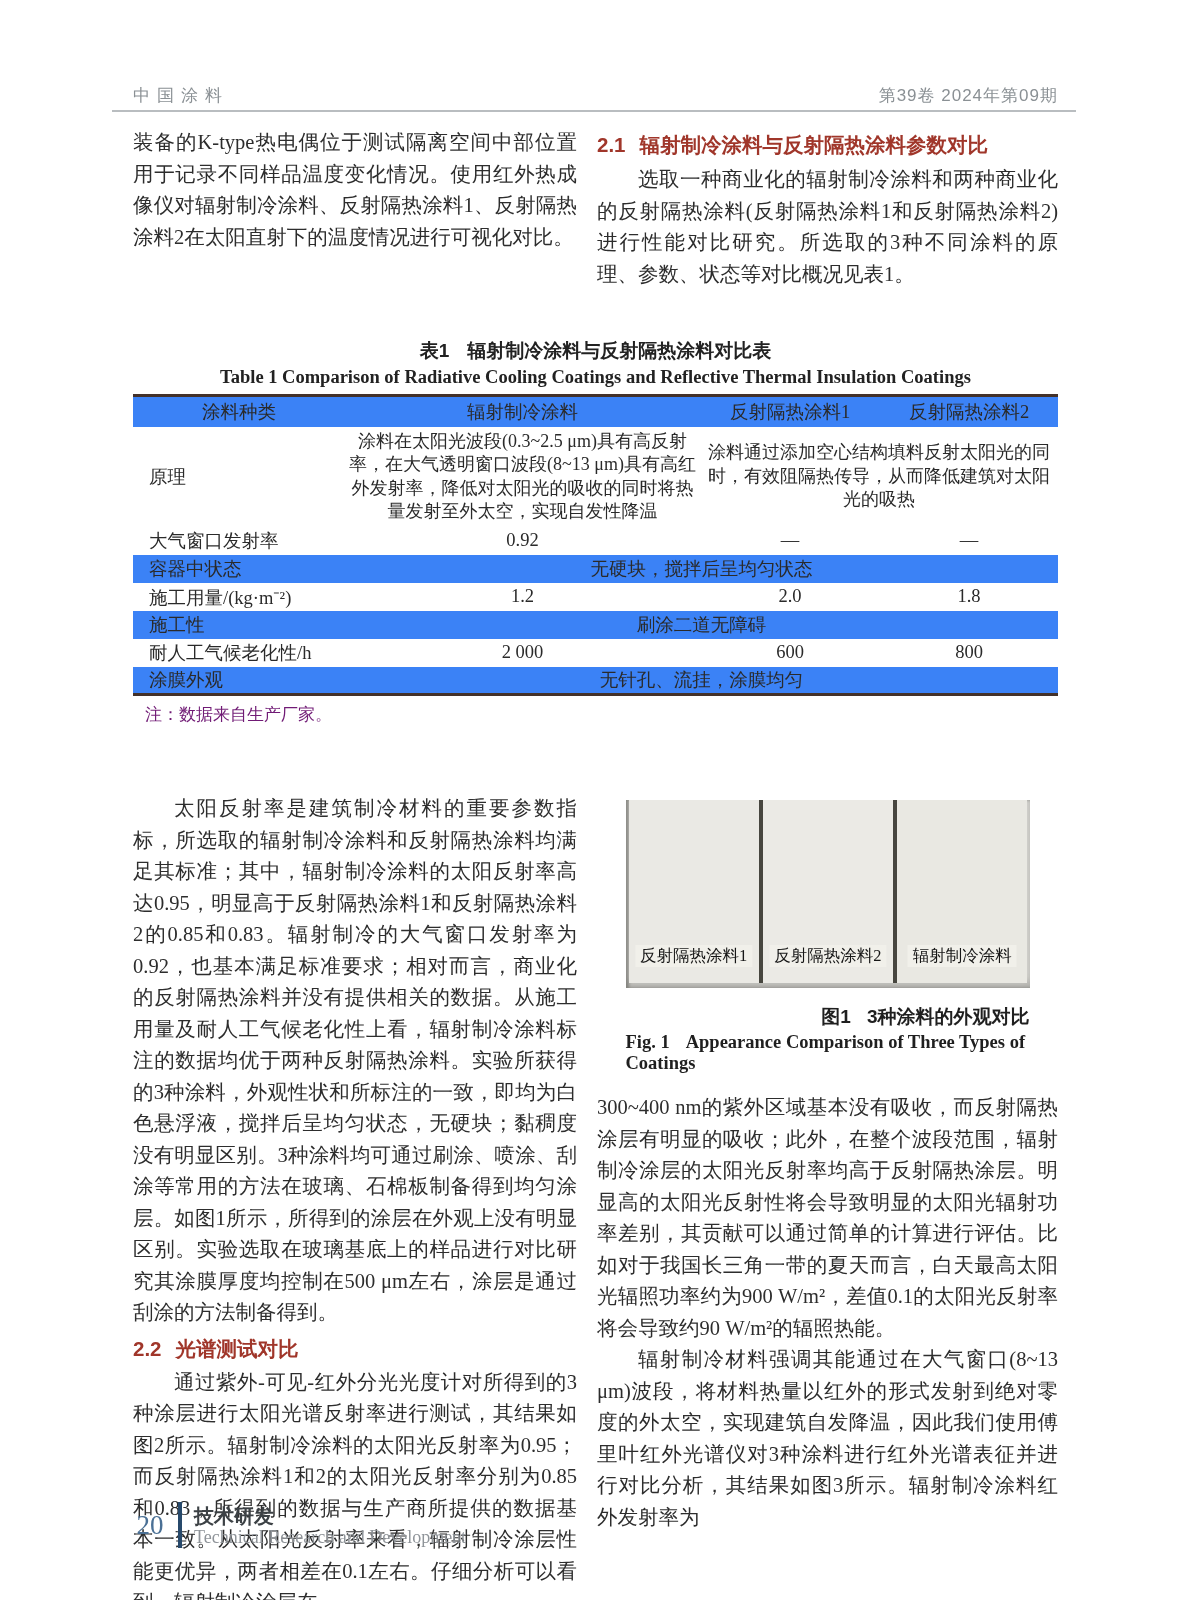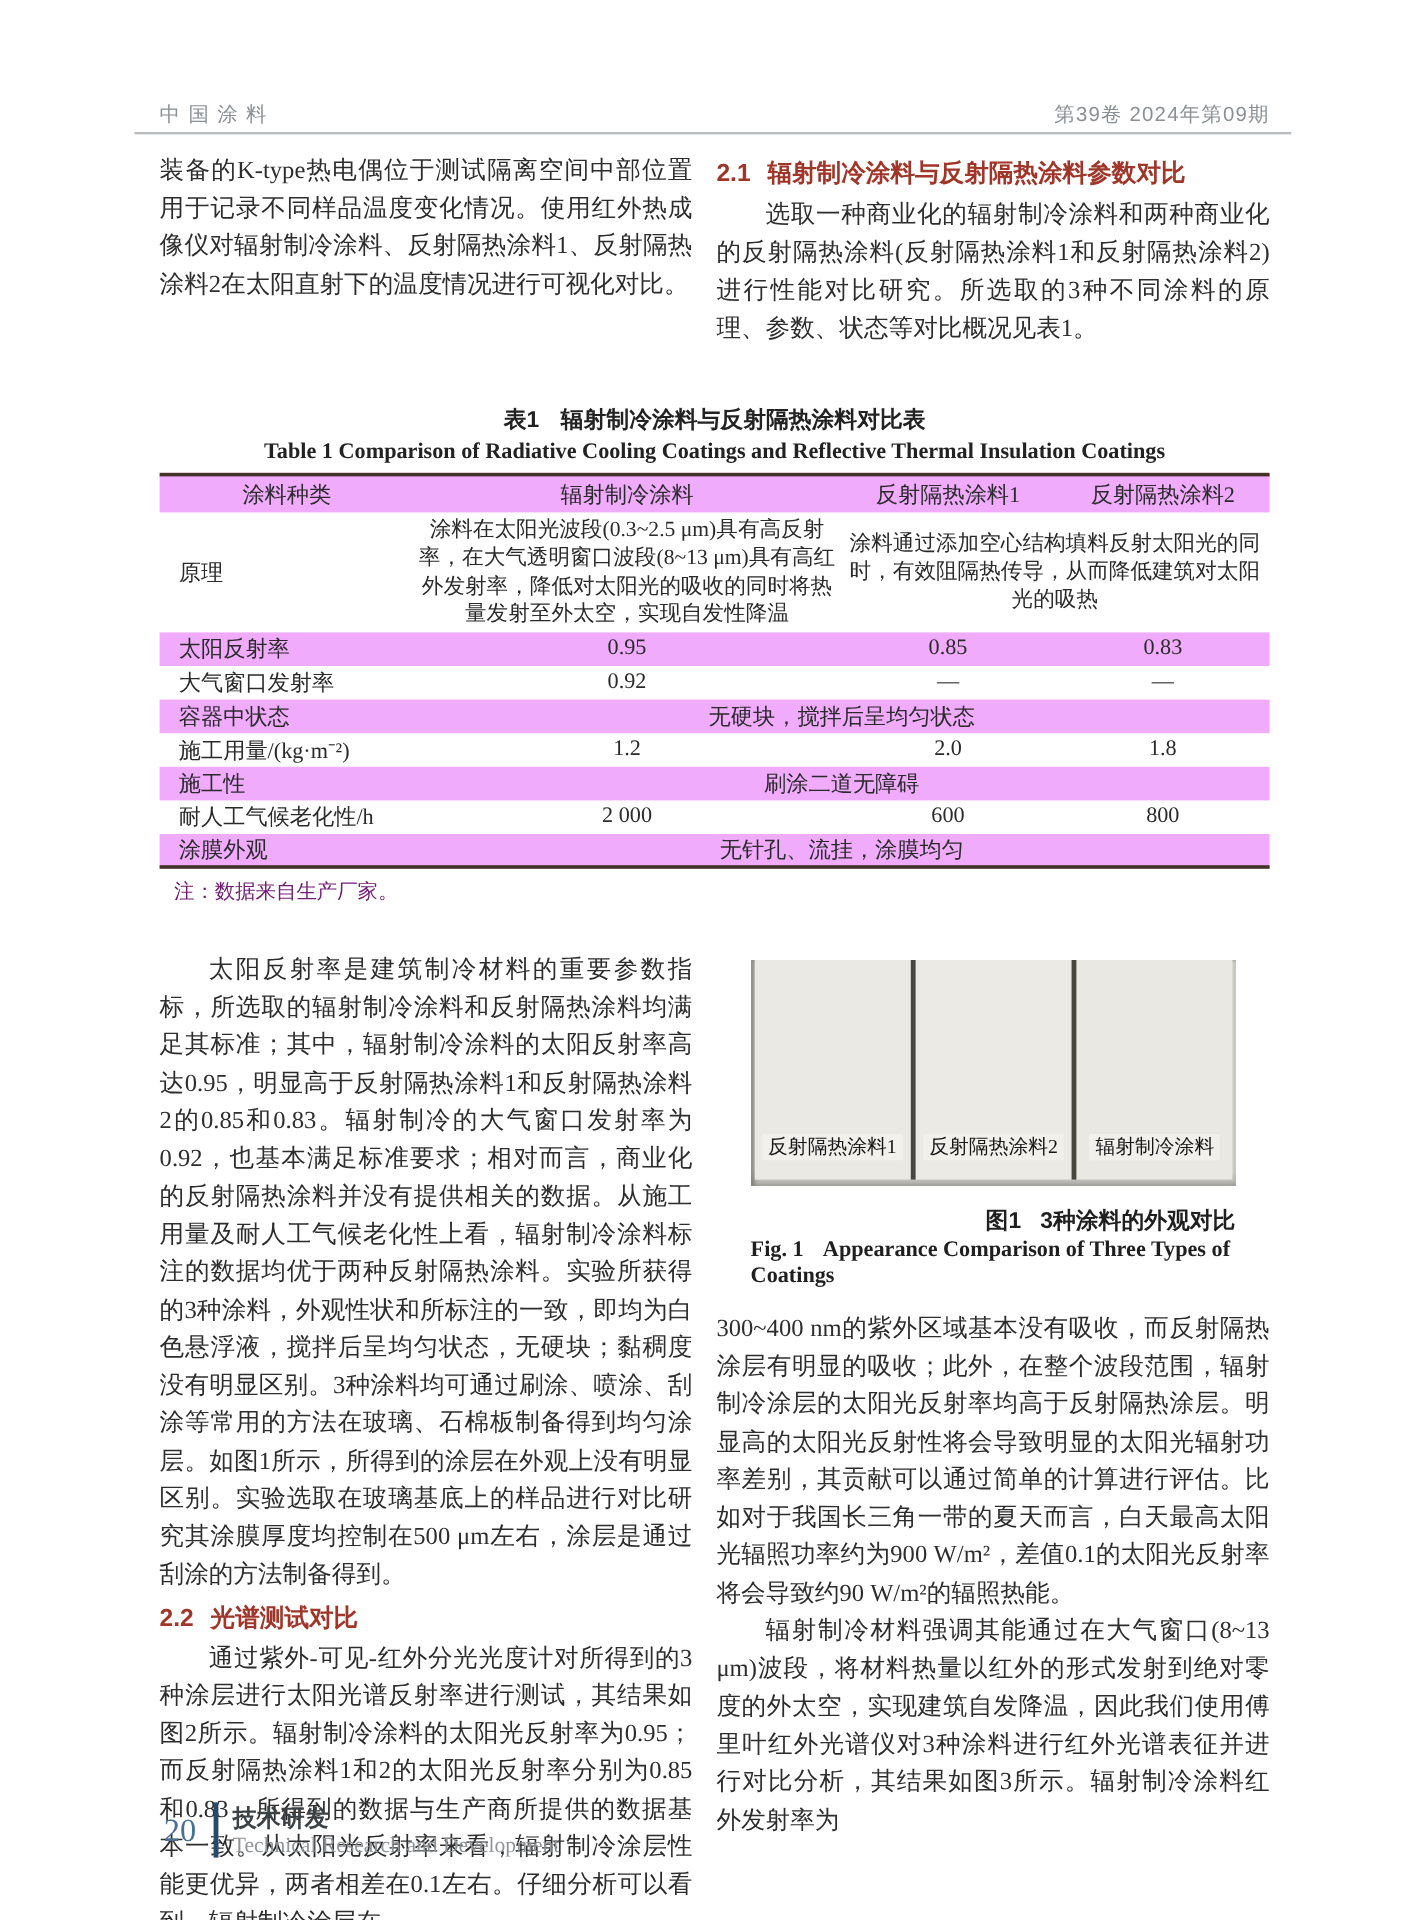--- a/index.html
+++ b/index.html
@@ -33,21 +33,21 @@
   .tbl-title-cn { text-align:center; font-family:"Liberation Sans", sans-serif;
                   font-weight:bold; font-size:19px; line-height:26px; color:#222; }
   .tbl-title-cn .sp { display:inline-block; width:18px; }
   .tbl-title-en { text-align:center; font-family:"Liberation Serif", serif;
                   font-weight:bold; font-size:18.5px; line-height:27px; color:#222; }
   table.cmp { width:925px; border-collapse:collapse; table-layout:fixed;
               border-top:3px solid #43312a; border-bottom:3px solid #43312a;
               font-size:18.5px; color:#2a2a2a; margin-top:3px; }
   table.cmp col.c1 { width:212px; } table.cmp col.c2 { width:355px; }
   table.cmp col.c3 { width:180px; } table.cmp col.c4 { width:178px; }
-  table.cmp tr.pink td { background:#f0abfc; }
+  table.cmp tr.pink td { background:#3b82f6; }
   table.cmp td { vertical-align:middle; }
   table.cmp td.lab { text-align:left; padding-left:16px; }
   table.cmp td.val { text-align:center; }
   table.cmp tr.simple td { height:28px; }
   table.cmp tr.hdr-row td { height:31px; text-align:center; }
   table.cmp tr.hdr-row td.lab { text-align:center; padding-left:0; }
   table.cmp tr.principle td { height:96px; }
   table.cmp td.small { font-size:18px; line-height:23.5px; text-align:center; padding:3px 4px; }
 
   .tbl-note { margin-top:7px; padding-left:12px; font-size:17px; color:#701a75; }
@@ -117,26 +117,20 @@
           <tr class="pink hdr-row">
         <td class="lab">涂料种类</td>
         <td>辐射制冷涂料</td>
         <td>反射隔热涂料1</td>
         <td>反射隔热涂料2</td>
       </tr>
       <tr class="principle">
         <td class="lab">原理</td>
         <td class="small">涂料在太阳光波段(0.3~2.5 μm)具有高反射率，在大气透明窗口波段(8~13 μm)具有高红外发射率，降低对太阳光的吸收的同时将热量发射至外太空，实现自发性降温</td>
         <td class="small" colspan="2">涂料通过添加空心结构填料反射太阳光的同时，有效阻隔热传导，从而降低建筑对太阳光的吸热</td>
-      </tr>
-      <tr class="pink simple">
-        <td class="lab">太阳反射率</td>
-        <td class="val">0.95</td>
-        <td class="val">0.85</td>
-        <td class="val">0.83</td>
       </tr>
       <tr class="simple">
         <td class="lab">大气窗口发射率</td>
         <td class="val">0.92</td>
         <td class="val">—</td>
         <td class="val">—</td>
       </tr>
       <tr class="pink simple">
         <td class="lab">容器中状态</td>
         <td class="val" colspan="3">无硬块，搅拌后呈均匀状态</td>

